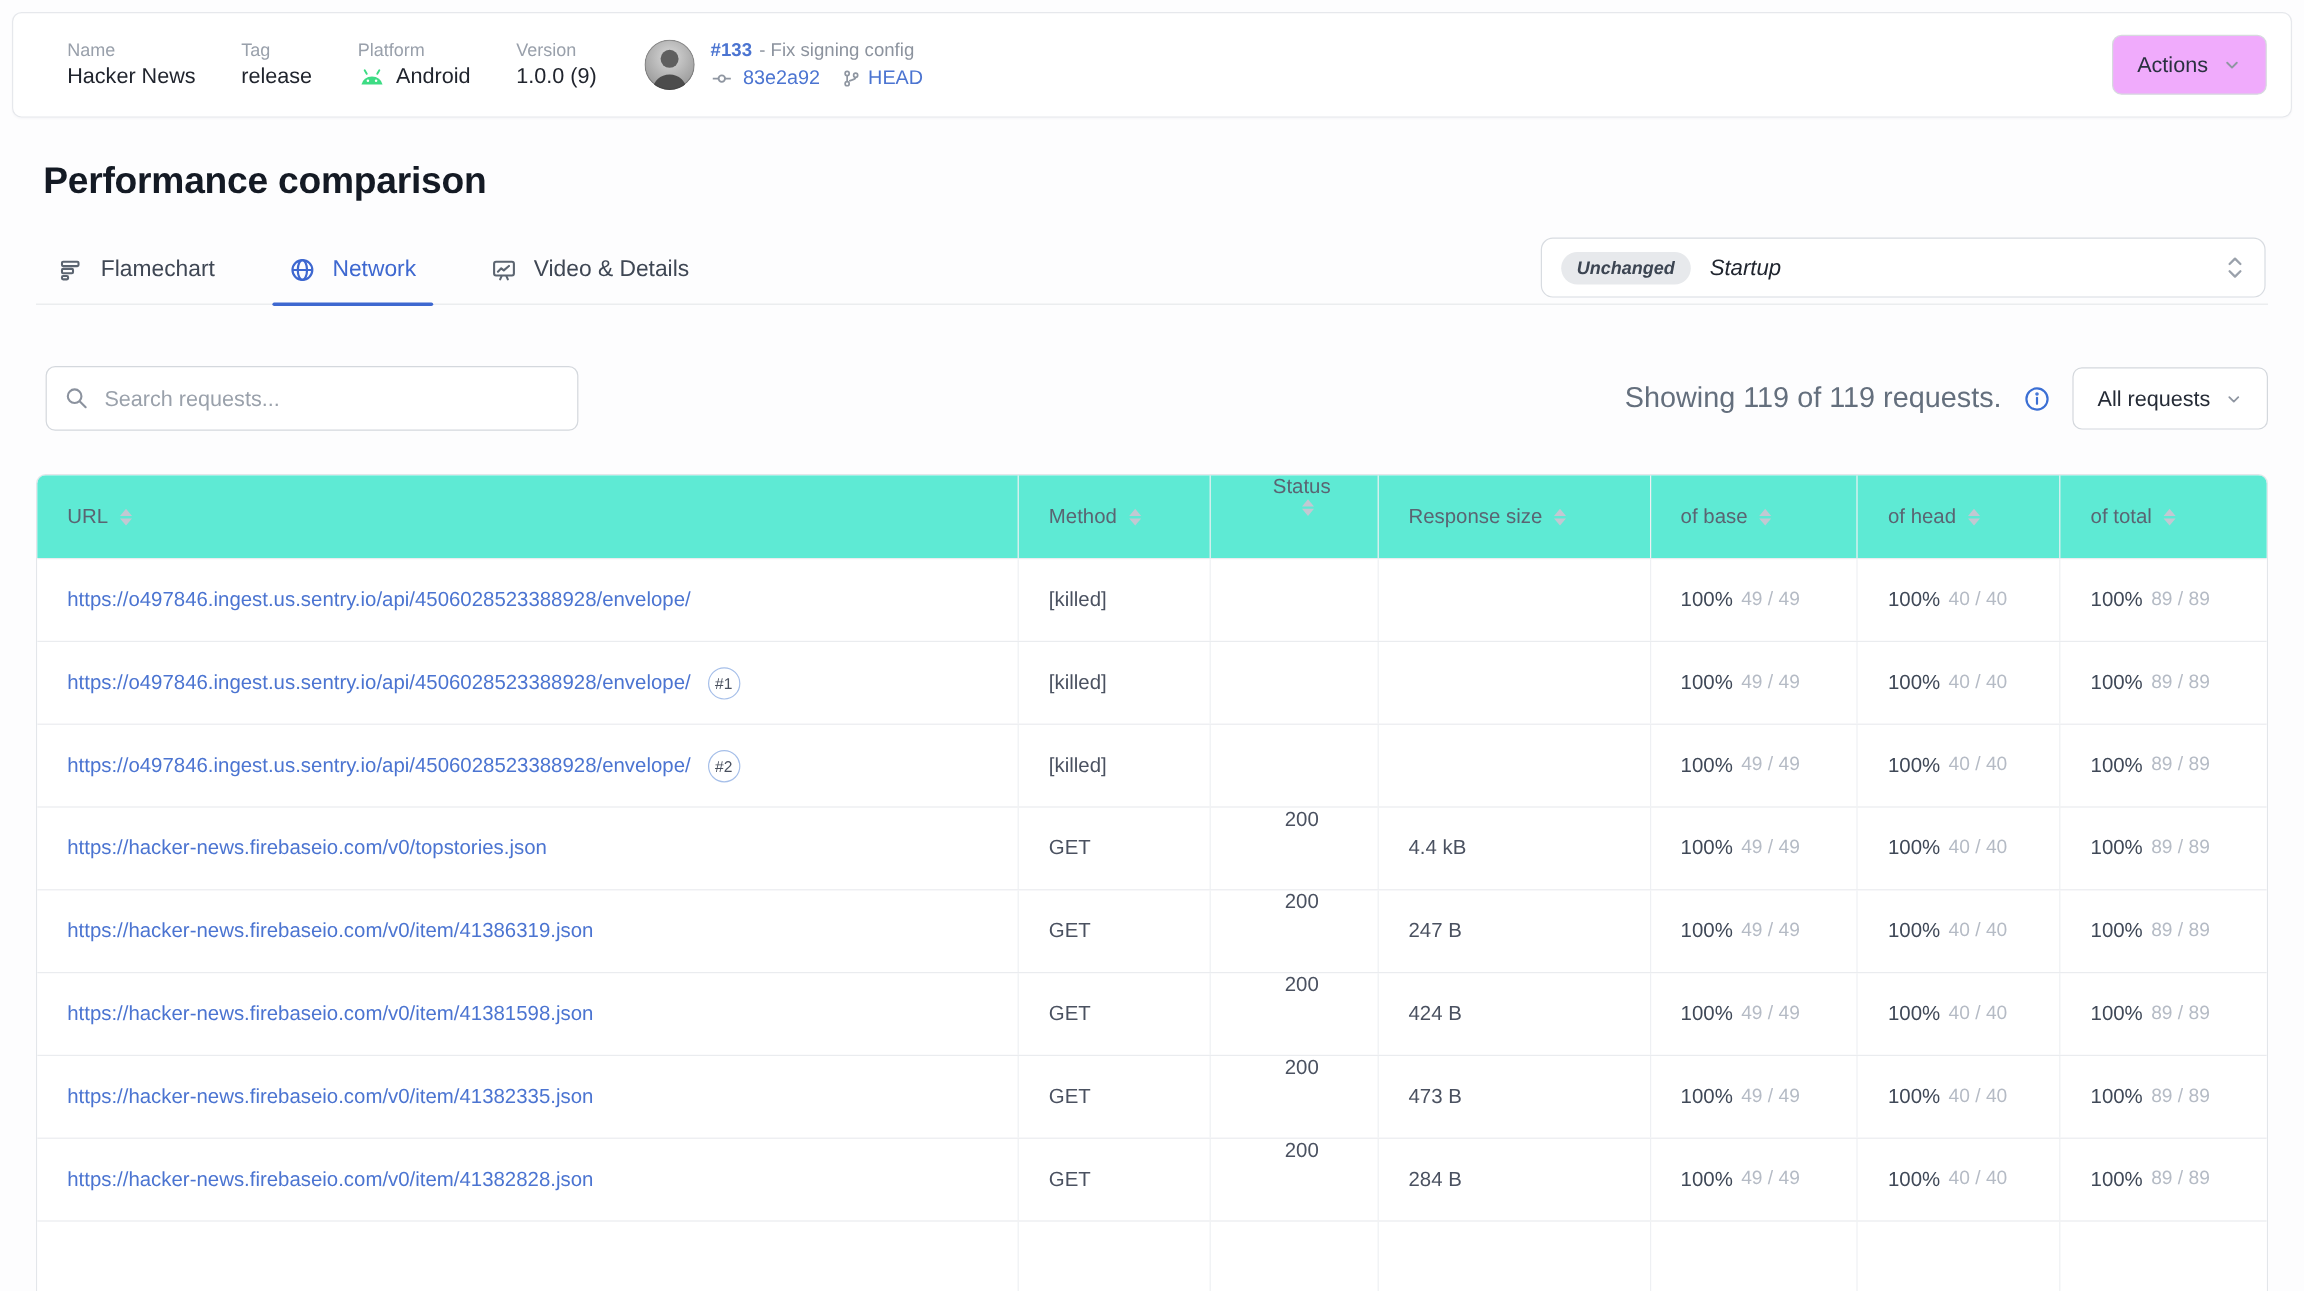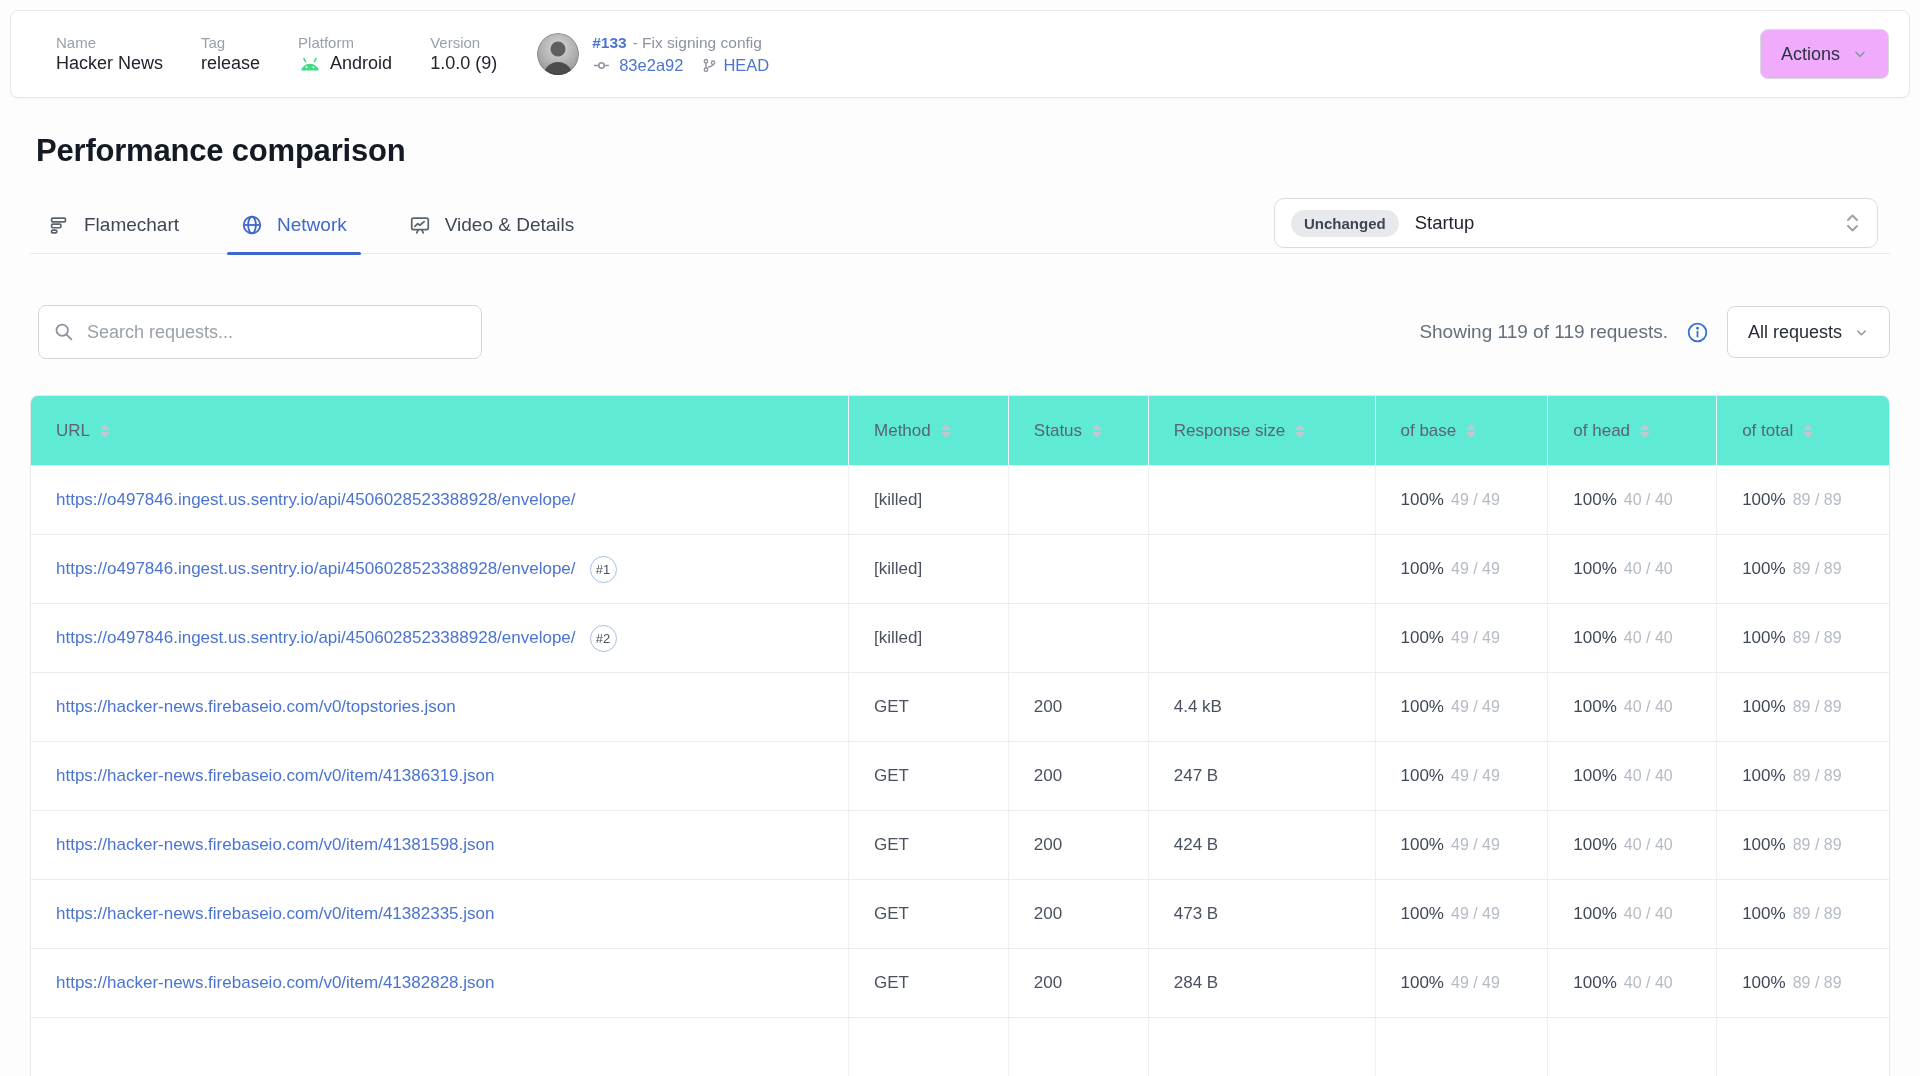--- a/index.html
+++ b/index.html
@@ -88,30 +88,31 @@
   .tab .tab-icon { display: flex; color: #5b6470; }
   .tab.active { color: #3e68d0; }
   .tab.active .tab-icon { color: #3e68d0; }
   .tab.active .tab-underline {
     position: absolute; left: 0; right: 0; bottom: -2px;
     height: 3px; background: #3e68d0; border-radius: 3px;
   }
 
   .metric-select {
     position: absolute;
-    right: 12px; top: 2px;
+    right: 2px; top: 2px;
     width: 604px; height: 50px;
     background: #fff;
     border: 1px solid #d8dce1;
     border-radius: 10px;
     display: flex;
     align-items: center;
     padding: 0 16px;
     gap: 16px;
     cursor: pointer;
+    font-style: italic;
   }
   .metric-badge {
     background: #e7e9ec;
     border-radius: 14px;
     padding: 5px 13px;
     font-size: 15px;
     font-weight: 700;
     color: #3c4552;
   }
   .metric-value { font-size: 18.5px; color: #20252f; }
@@ -133,21 +134,21 @@
     font-size: 18px;
     font-family: inherit;
     color: #2a3140;
     outline: none;
     background: #fff;
   }
   .search-wrap input::placeholder { color: #9aa1ab; }
   .search-icon { position: absolute; left: 15px; top: 16px; color: #8b929e; display: flex; }
 
   .toolbar-right { margin-left: auto; display: flex; align-items: center; gap: 18px; }
-  .showing-text { font-size: 19px; color: #646f7d; }
+  .showing-text { font-size: 24px; color: #646f7d; }
   .info-icon { color: #3b6fd4; display: flex; cursor: pointer; }
   .filter-btn {
     height: 52px;
     padding: 0 20px;
     background: #fff;
     border: 1px solid #d4d8dd;
     border-radius: 8px;
     font-size: 18px;
     color: #252b36;
     display: flex;
@@ -171,21 +172,21 @@
   .cell {
     display: flex;
     align-items: center;
     padding: 0 12px 0 25px;
     border-left: 1px solid #eef0f3;
     overflow: hidden;
   }
   .cell:first-child { border-left: none; }
   .col-url    { width: 818px; }
   .col-method { width: 160px; }
-  .col-status { width: 140px; }
+  .col-status { width: 140px; flex-direction: column; }
   .col-size   { width: 227px; }
   .col-base   { width: 173px; }
   .col-head   { width: 169px; }
   .col-total  { width: 173px; }
 
   .th-label { font-size: 17px; color: #5a6472; }
   .sort { display: inline-flex; flex-direction: column; margin-left: 10px; cursor: pointer; }
   .tri { width: 0; height: 0; border-left: 5px solid transparent; border-right: 5px solid transparent; display: block; }
   .tri-up { border-bottom: 6px solid #c2c8d2; margin-bottom: 2px; }
   .tri-down { border-top: 6px solid #c2c8d2; }

